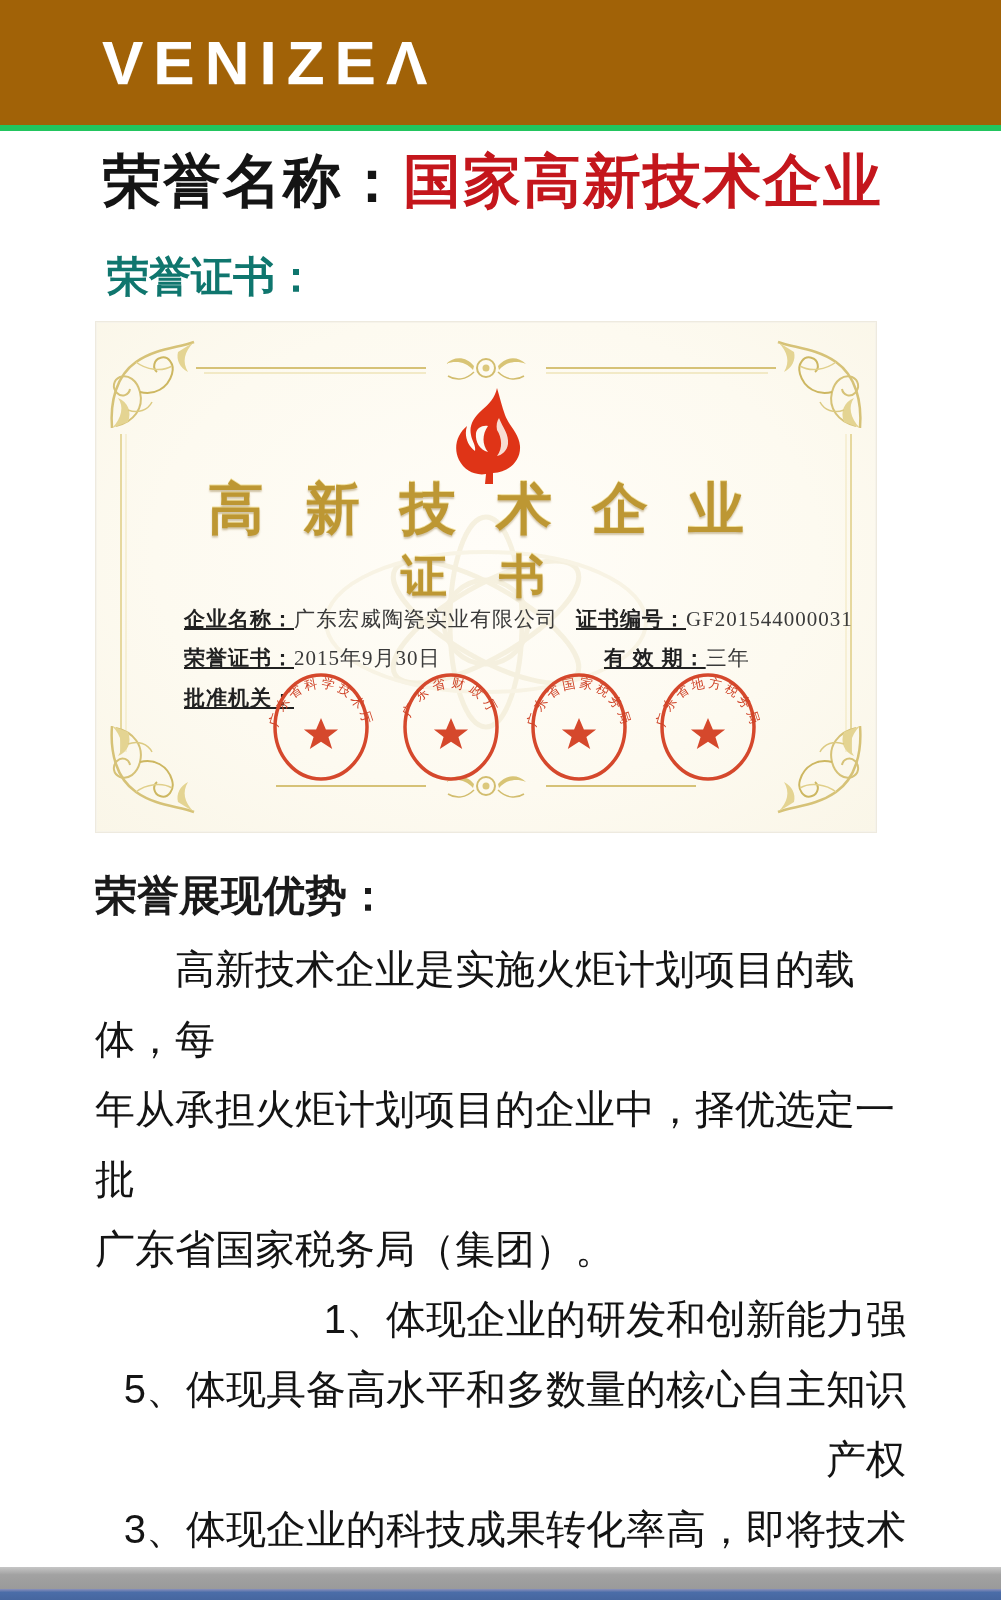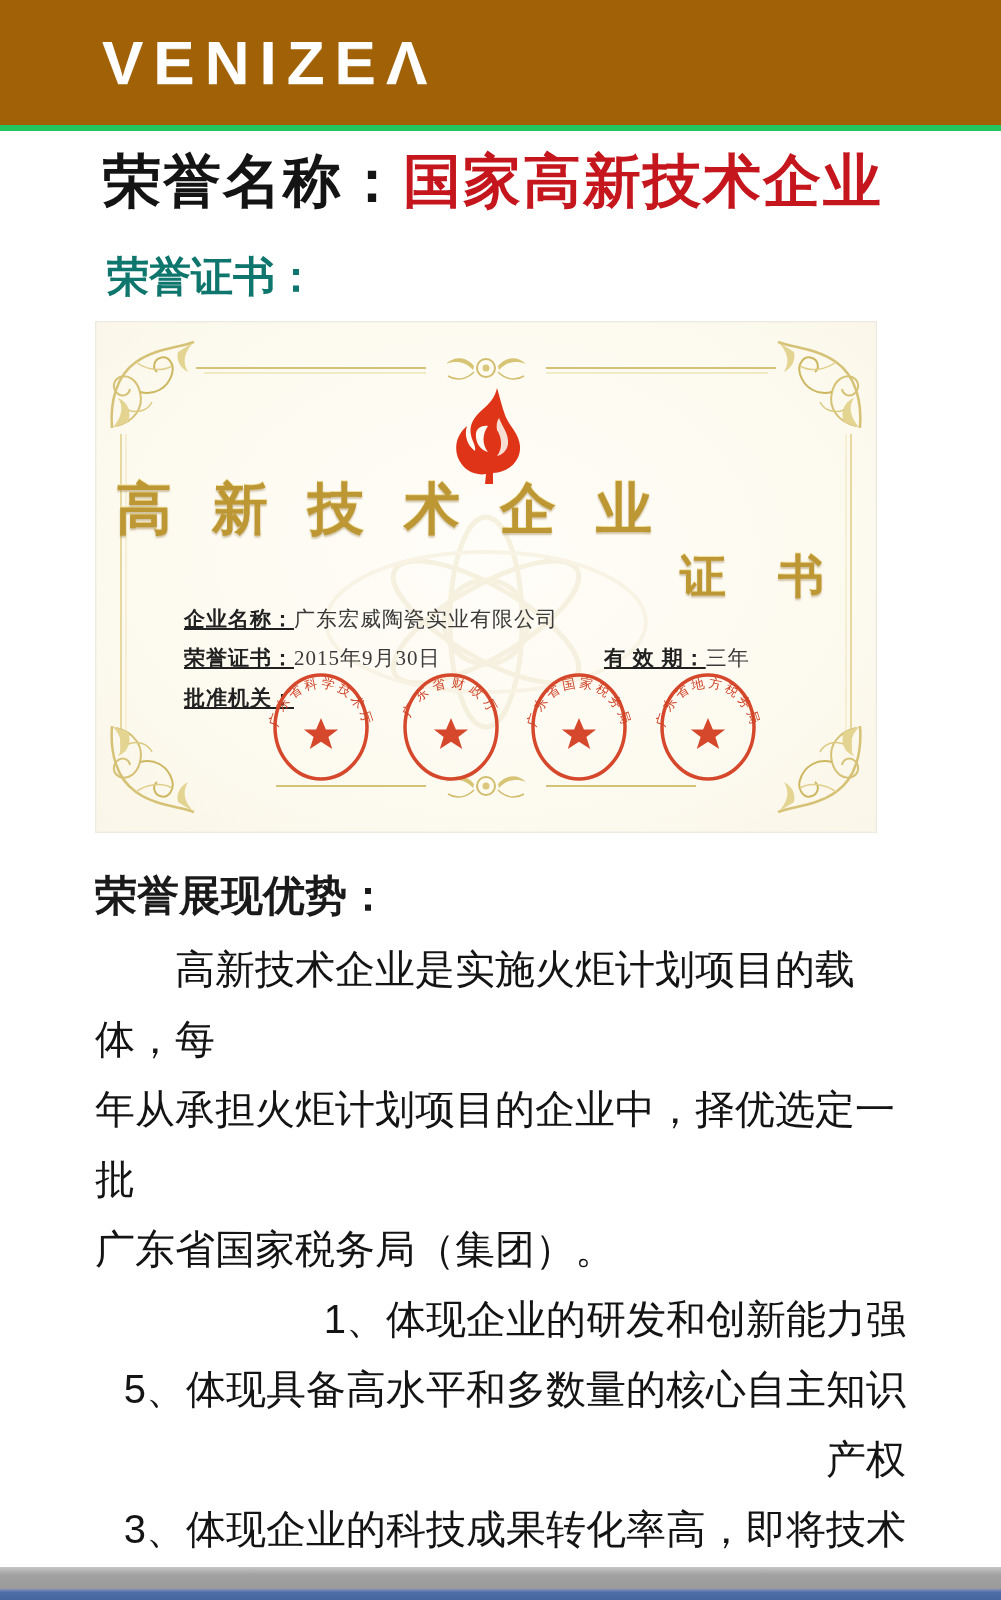--- a/index.html
+++ b/index.html
@@ -15,24 +15,24 @@
   .main{padding:0 95px;}
   .h1{margin:14px 8px 0;font-size:58px;line-height:72px;font-weight:900;color:#141414;letter-spacing:2px;white-space:nowrap;}
   .h1 .red{color:#c4161c;}
   .h2{margin:34px 12px 18px;font-size:42px;line-height:52px;font-weight:900;color:#0f766e;}
 
   
   .certificate{position:relative;width:780px;height:510px;background:
       radial-gradient(ellipse at 50% 45%, #fffdf8 0%, #fdfaf0 60%, #faf6e8 100%);
       border:1px solid #eeeadf;box-shadow:0 0 0 1px #f6f3ea inset;}
   .cert-svg{position:absolute;left:0;top:0;}
-  .cert-title{position:absolute;left:0;top:150px;width:100%;text-align:left;font-size:56px;font-weight:800;
+  .cert-title{position:absolute;left:0;top:150px;width:100%;text-align:center;font-size:56px;font-weight:800;
       color:#bd9733;letter-spacing:40px;text-indent:20px;white-space:nowrap;
       text-shadow:0 2px 2px rgba(122,90,18,.35),0 -1px 0 #f0df9d;}
-  .cert-sub{position:absolute;left:0;top:224px;width:100%;text-align:right;font-size:46px;font-weight:800;
+  .cert-sub{position:absolute;left:0;top:224px;width:100%;text-align:center;font-size:46px;font-weight:800;
       color:#bd9733;letter-spacing:52px;text-indent:26px;
       text-shadow:0 2px 2px rgba(122,90,18,.35),0 -1px 0 #f0df9d;}
   .frow{position:absolute;font-size:21px;white-space:nowrap;}
   .flabel{font-weight:700;color:#212121;letter-spacing:1px;text-decoration:underline;}
   .fvalue{font-family:"Liberation Serif",serif;color:#3a3a3a;letter-spacing:1px;}
   .stamp{position:absolute;}
 
   
   .h2b{margin:37px 0 0;font-size:42px;line-height:52px;font-weight:900;color:#1a1a1a;}
   .para{margin:12px 0 0;font-size:40px;line-height:70px;color:#141414;white-space:pre-wrap;}
@@ -114,20 +114,23 @@
         <path fill="#fdfbf3" d="M37,38 C31,46 31,57 37,64 C29,62 24,54 25,45 C26,40 31,37 37,38 Z"></path>
         <path fill="#fdfbf3" d="M48,30 C52,40 58,46 57,56 C56,63 51,67 46,68 C52,60 51,50 46,42 C45,37 46,33 48,30 Z" opacity="0.85"></path>
       </svg>
 
       <div class="cert-title">高新技术企业</div>
       <div class="cert-sub">证书</div>
 
       <div class="frow" style="left:88px;top:283px;">
         <span class="flabel">企业名称：</span><span class="fvalue">广东宏威陶瓷实业有限公司</span>
       </div>
+      <div class="frow" style="left:480px;top:283px;">
+        <span class="flabel">证书编号：</span><span class="fvalue">GF201544000031</span>
+      </div>
       <div class="frow" style="left:88px;top:322px;">
         <span class="flabel">荣誉证书：</span><span class="fvalue">2015年9月30日</span>
       </div>
       <div class="frow" style="left:480px;top:322px;margin-left:28px;">
         <span class="flabel">有 效 期：</span><span class="fvalue">三年</span>
       </div>
       <div class="frow" style="left:88px;top:362px;">
         <span class="flabel">批准机关：</span>
       </div>
 

